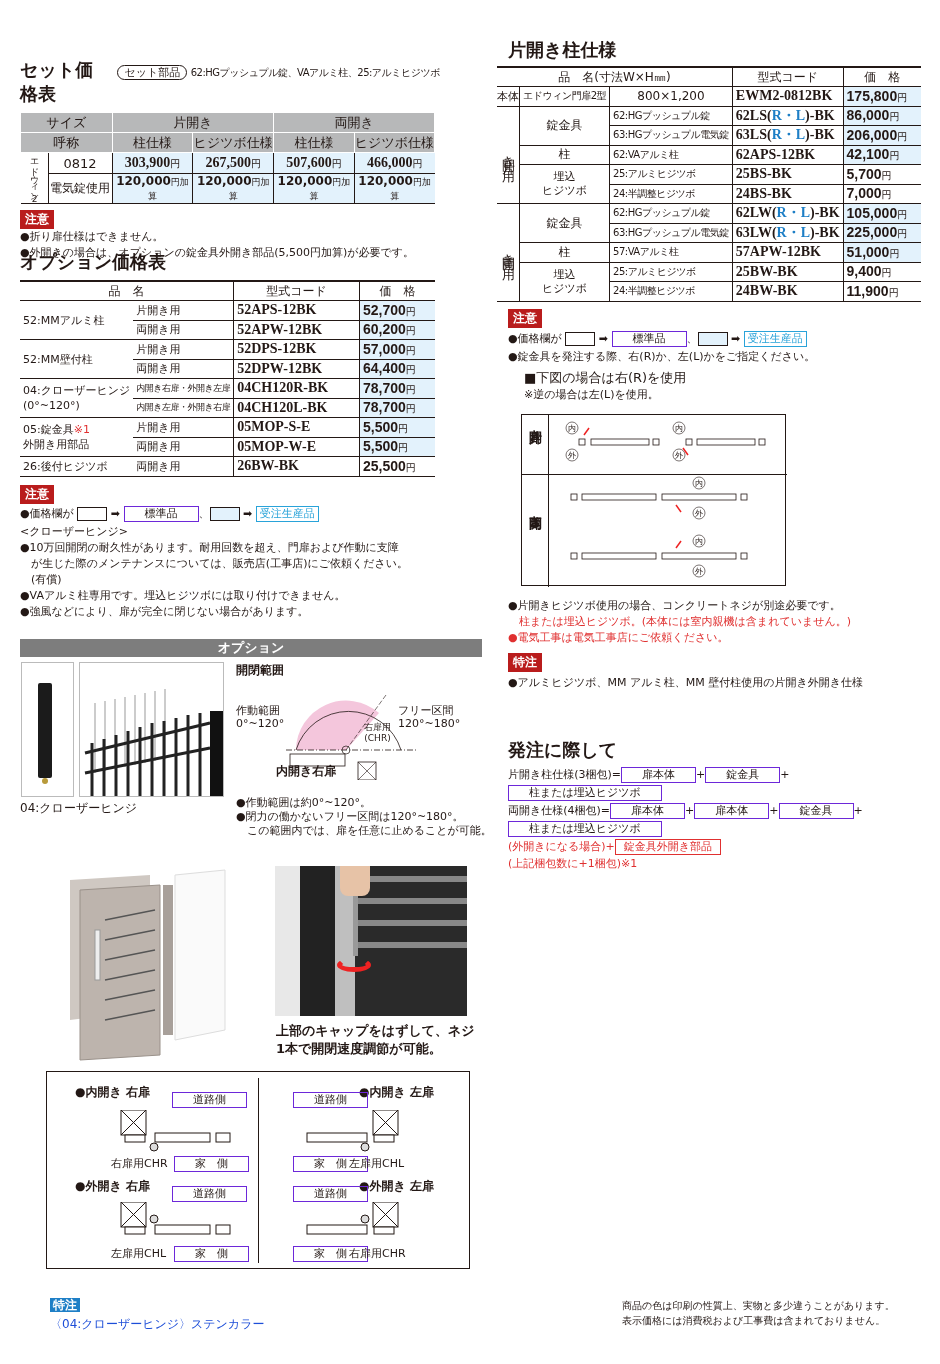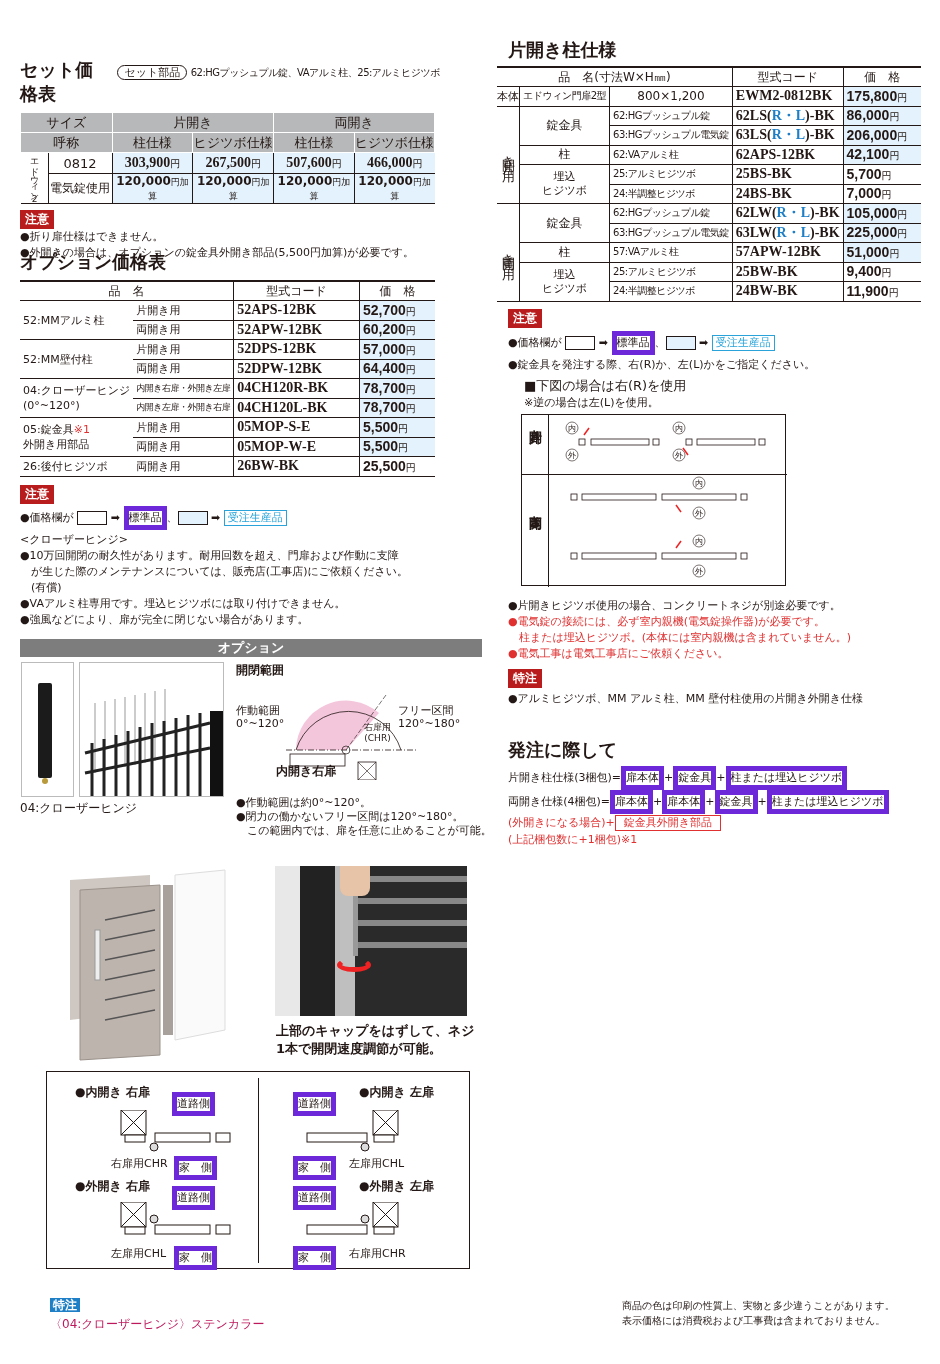--- a/index.html
+++ b/index.html
@@ -11,21 +11,21 @@
 .lt{border-top:2px solid #231815}
 .code{font-weight:bold;font-size:14px;font-family:Liberation Serif, serif}
 .price{font-weight:bold;font-size:14px;text-align:left;font-family:"Liberation Sans",sans-serif}
 .yen{font-size:10px;font-weight:normal}
 .blue{background:#e3f2fc}
 .vl{border-left:1px solid #231815}
 .sm{font-size:10px;letter-spacing:-0.5px}
 .badge{display:inline-block;background:#b91c1c;color:#fff;font-weight:bold;font-size:12px;padding:1px 5px}
 .note{font-size:11px;line-height:16px}
 .red{color:#e03030}
-.boxk{display:inline-block;border:5px solid #6d28d9;padding:0 0;line-height:14px}
+.boxk{display:inline-block;border:1px solid #6d28d9;padding:0 20px;line-height:14px}
 .boxb{display:inline-block;border:1px solid #29a3d9;color:#29a3d9;padding:0 3px;line-height:14px}
 .boxr{display:inline-block;border:1px solid #e03030;color:#e03030;padding:0 8px;line-height:14px}
 .swatch{display:inline-block;width:30px;height:14px;border:1px solid #231815;vertical-align:middle}
 .set th{background:#b7b8b9;font-weight:normal;font-size:13px;border:1px solid #fff;height:20px}
 .set td{height:21px;border-bottom:1px solid #231815;border-left:1px solid #231815;text-align:center}
 .rl{color:#1e7fc6}
 .vtxt{writing-mode:vertical-rl;text-orientation:upright;font-size:13px;letter-spacing:-2px}
 </style>
 </head>
 <body>
@@ -455,39 +455,38 @@
         <line x1="35" y1="20" x2="40" y2="13"></line>
         <line x1="134" y1="33" x2="139" y2="40"></line>
         <line x1="127" y1="90" x2="132" y2="97"></line>
         <line x1="127" y1="133" x2="132" y2="126"></line>
       </g>
   </svg>
 </div>
 
 <div class="abs" style="left:508px;top:598px;width:420px">
   <div class="note">●片開きヒジツボ使用の場合、コンクリートネジが別途必要です。</div>
-  <div class="note red">●電気錠の接続には、必ず室内親機(電気錠操作器)が必要です。</div>
   <div class="note red">　柱または埋込ヒジツボ。(本体には室内親機は含まれていません。)</div>
   <div class="note red">●電気工事は電気工事店にご依頼ください。</div>
   <div style="margin-top:7px"><span class="badge">特注</span></div>
   <div class="note" style="margin-top:3px">●アルミヒジツボ、MM アルミ柱、MM 壁付柱使用の片開き外開き仕様</div>
 </div>
 
 <div class="abs" style="left:508px;top:738px;width:420px">
   <h2>発注に際して</h2>
   <div class="note" style="margin-top:4px;line-height:18px">
     <span>片開き柱仕様(3梱包)=</span><span class="boxk">扉本体</span><span>+</span><span class="boxk">錠金具</span><span>+</span><span class="boxk">柱または埋込ヒジツボ</span>
   </div>
   <div class="note" style="line-height:18px">
     <span>両開き仕様(4梱包)=</span><span class="boxk">扉本体</span><span>+</span><span class="boxk">扉本体</span><span>+</span><span class="boxk">錠金具</span><span>+</span><span class="boxk">柱または埋込ヒジツボ</span>
   </div>
   <div class="note red" style="line-height:18px"><span>(外開きになる場合)+</span><span class="boxr">錠金具外開き部品</span></div>
   <div class="note red">(上記梱包数に+1梱包)※1</div>
 </div>
 
 <div class="abs" style="left:50px;top:1297px">
   <span style="background:#1e7fc6;color:#fff;font-weight:bold;font-size:12px;padding:0 3px">特注</span>
-  <div style="color:#be185d;font-size:12px;margin-top:2px">〈04:クローザーヒンジ〉ステンカラー</div>
+  <div style="color:#1d4ed8;font-size:12px;margin-top:2px">〈04:クローザーヒンジ〉ステンカラー</div>
 </div>
 <div class="abs" style="left:622px;top:1298px;font-size:10px;line-height:15px">
   <div>商品の色は印刷の性質上、実物と多少違うことがあります。</div>
   <div>表示価格には消費税および工事費は含まれておりません。</div>
 </div>
 
 </body></html>

